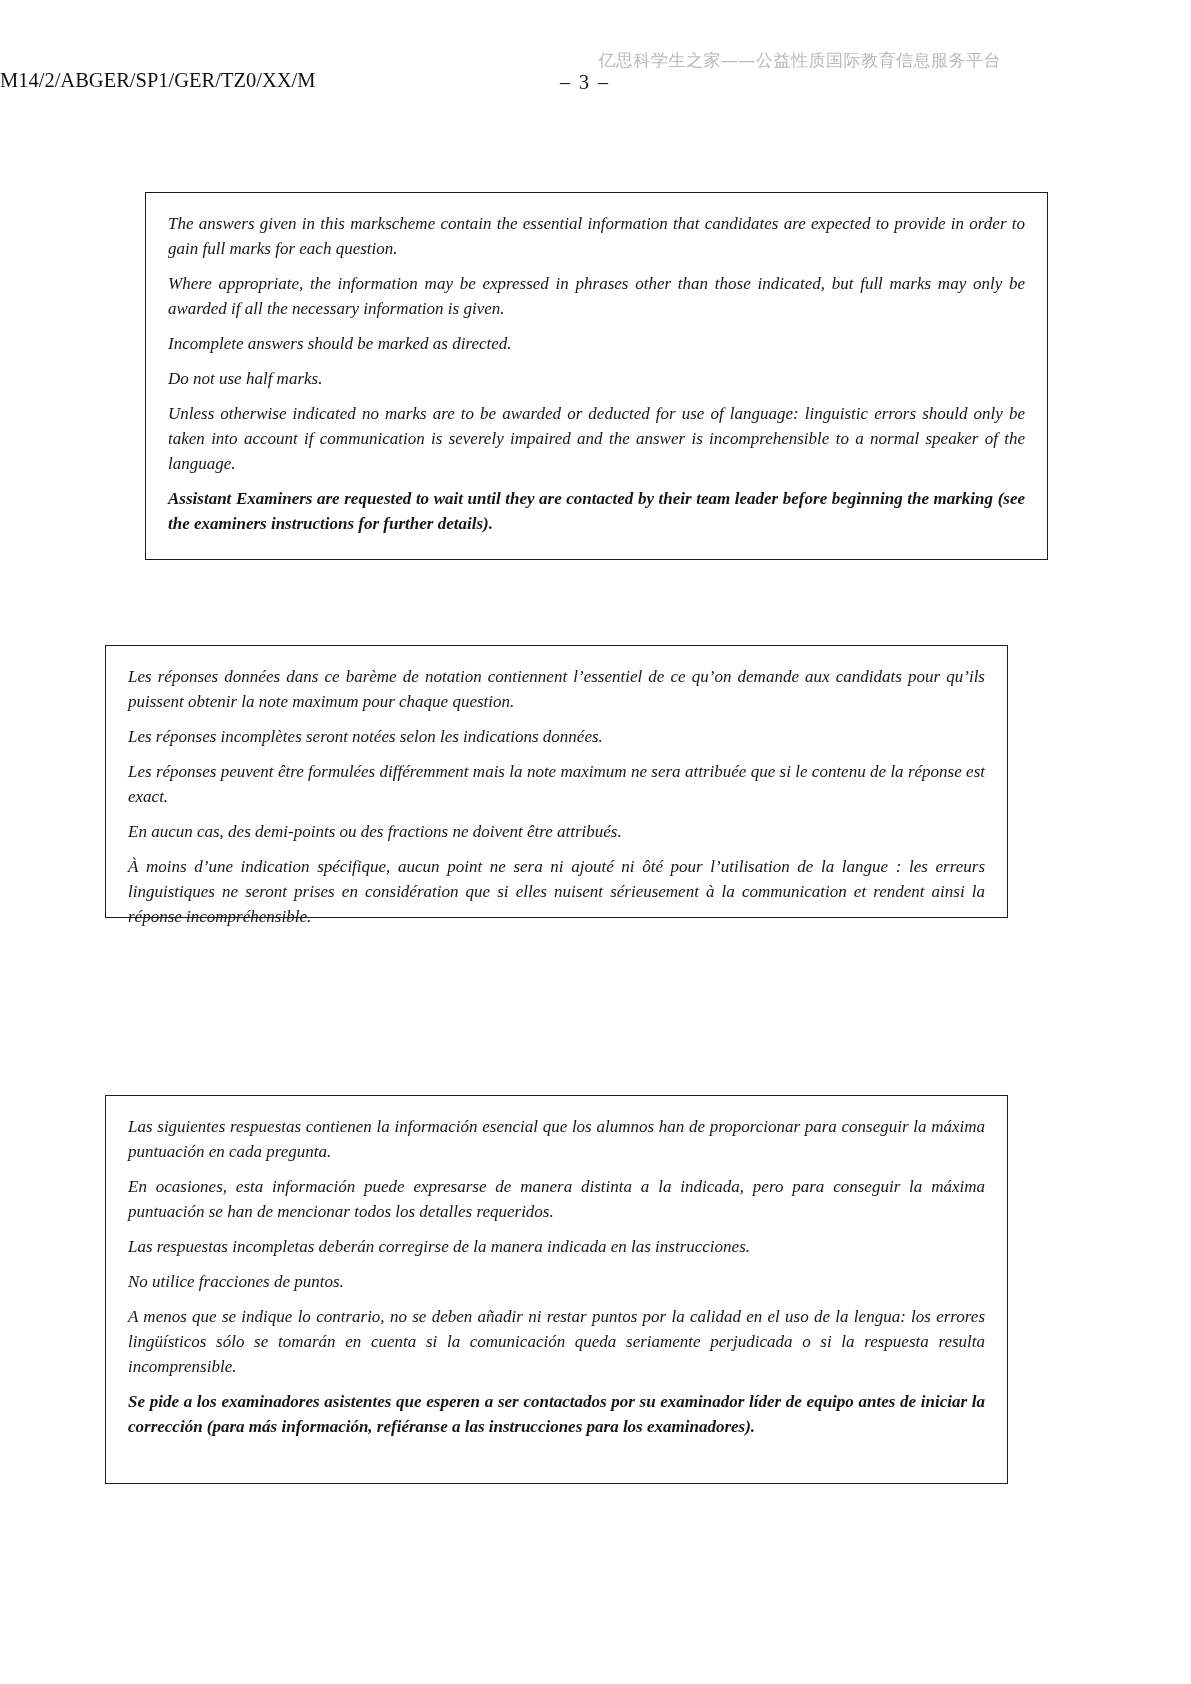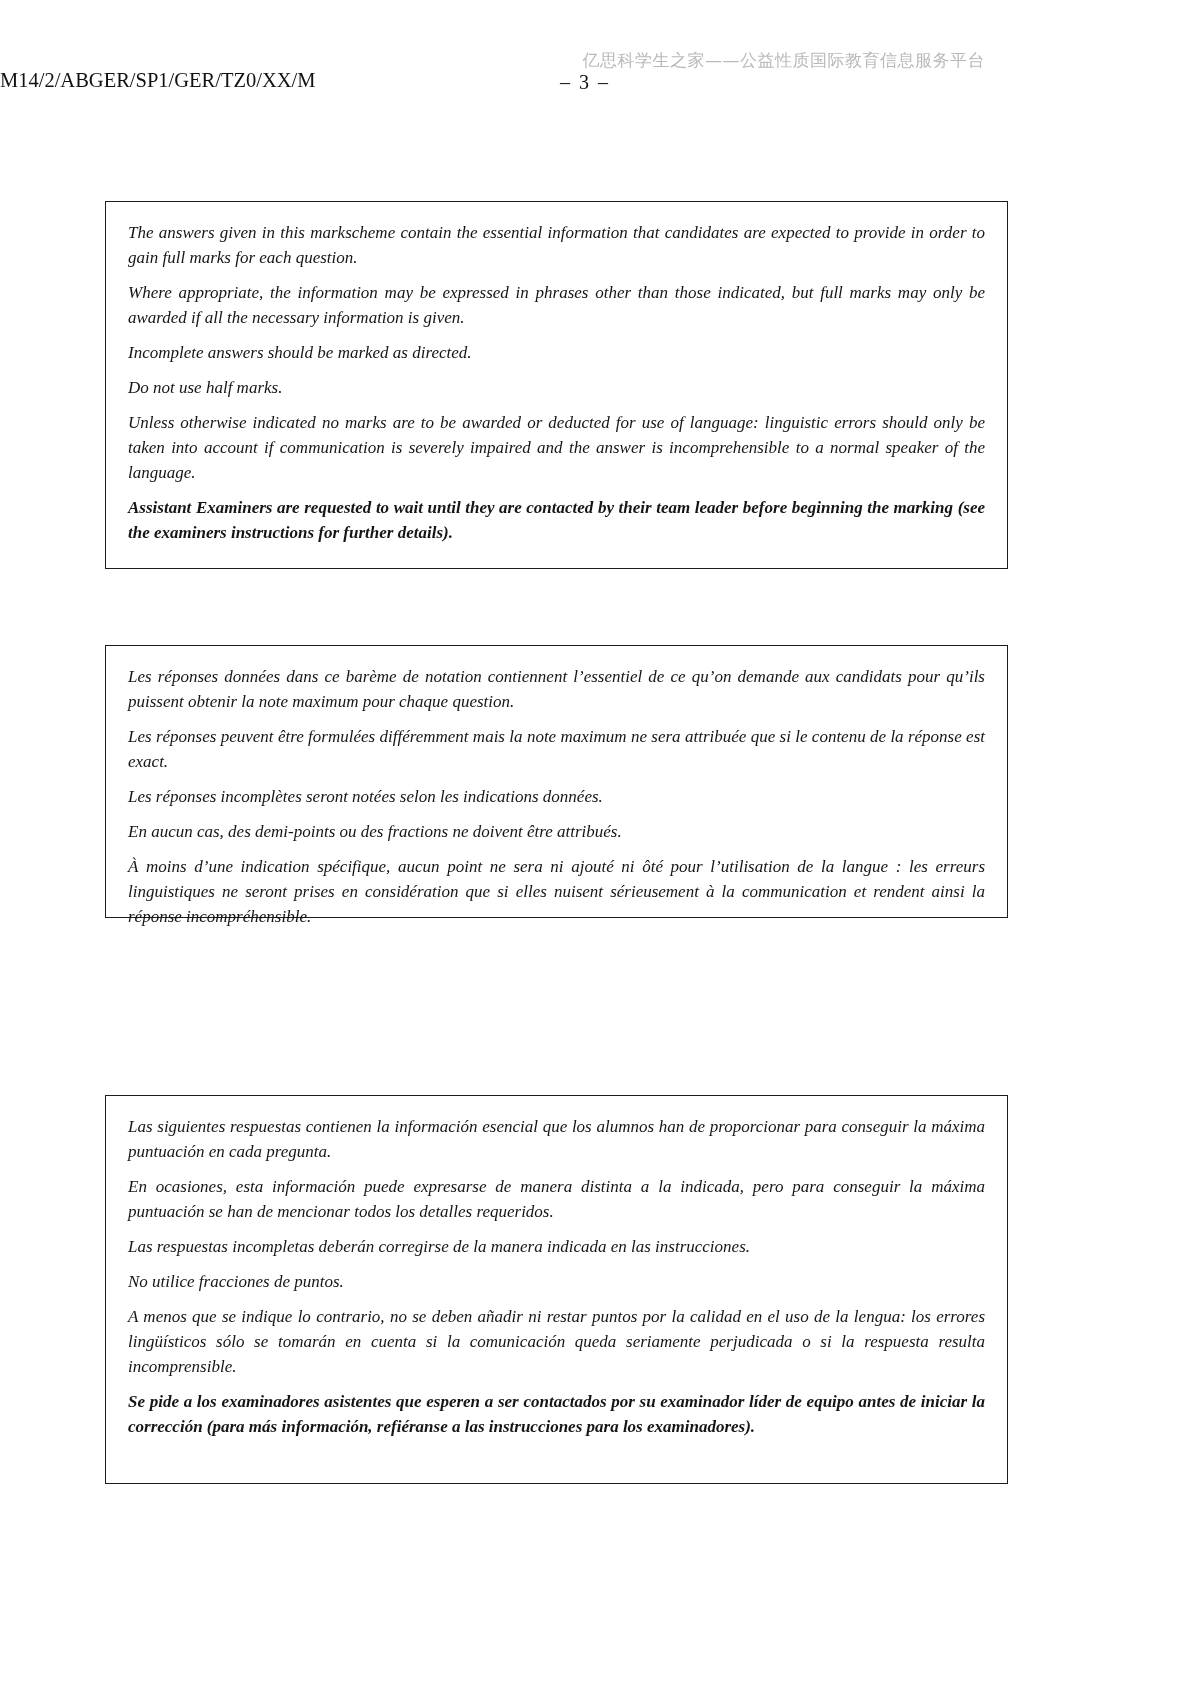--- a/index.html
+++ b/index.html
@@ -15,20 +15,21 @@
   .cn-watermark {
     position: absolute;
     top: 49px;
     left: 0;
     width: 985px;
     text-align: right;
     font-family: "DejaVu Sans", sans-serif;
     font-size: 17px;
     letter-spacing: 0.5px;
     color: #b9b9b9;
+    padding-left: 16px;
   }
   .page-number {
     position: absolute;
     top: 71px;
     left: 560px;
     font-size: 20px;
     letter-spacing: 2px;
     color: #111111;
   }
   .paper-code {
@@ -47,21 +48,21 @@
     border: 1.6px solid #1c1c1c;
     padding: 8px 22px;
     font-style: italic;
     font-size: 17px;
     line-height: 25px;
     text-align: justify;
     color: #151515;
   }
   .notice-box p { margin: 10px 0; }
   .notice-box p.bold { font-weight: bold; }
-  .box-en { top: 201px; height: 368px; }
+  .box-en { top: 192px; height: 368px; margin-left: 40px; }
   .box-fr { top: 645px; height: 273px; }
   .box-es { top: 1095px; height: 389px; }
   .site-watermark {
     position: absolute;
     top: 1569px;
     left: 0;
     width: 1047px;
     text-align: right;
     font-family: "DejaVu Sans Mono", monospace;
     font-size: 14.5px;
@@ -84,22 +85,22 @@
     <p>The answers given in this markscheme contain the essential information that candidates are expected to provide in order to gain full marks for each question.</p>
     <p>Where appropriate, the information may be expressed in phrases other than those indicated, but full marks may only be awarded if all the necessary information is given.</p>
     <p>Incomplete answers should be marked as directed.</p>
     <p>Do not use half marks.</p>
     <p>Unless otherwise indicated no marks are to be awarded or deducted for use of language: linguistic errors should only be taken into account if communication is severely impaired and the answer is incomprehensible to a normal speaker of the language.</p>
     <p class="bold">Assistant Examiners are requested to wait until they are contacted by their team leader before beginning the marking (see the examiners instructions for further details).</p>
   </section>
 
   <section class="notice-box box-fr">
     <p>Les réponses données dans ce barème de notation contiennent l’essentiel de ce qu’on demande aux candidats pour qu’ils puissent obtenir la note maximum pour chaque question.</p>
+    <p>Les réponses incomplètes seront notées selon les indications données.</p>
     <p>Les réponses peuvent être formulées différemment mais la note maximum ne sera attribuée que si le contenu de la réponse est exact.</p>
-    <p>Les réponses incomplètes seront notées selon les indications données.</p>
     <p>En aucun cas, des demi-points ou des fractions ne doivent être attribués.</p>
     <p>À moins d’une indication spécifique, aucun point ne sera ni ajouté ni ôté pour l’utilisation de la langue : les erreurs linguistiques ne seront prises en considération que si elles nuisent sérieusement à la communication et rendent ainsi la réponse incompréhensible.</p>
   </section>
 
   <section class="notice-box box-es">
     <p>Las siguientes respuestas contienen la información esencial que los alumnos han de proporcionar para conseguir la máxima puntuación en cada pregunta.</p>
     <p>En ocasiones, esta información puede expresarse de manera distinta a la indicada, pero para conseguir la máxima puntuación se han de mencionar todos los detalles requeridos.</p>
     <p>Las respuestas incompletas deberán corregirse de la manera indicada en las instrucciones.</p>
     <p>No utilice fracciones de puntos.</p>
     <p>A menos que se indique lo contrario, no se deben añadir ni restar puntos por la calidad en el uso de la lengua: los errores lingüísticos sólo se tomarán en cuenta si la comunicación queda seriamente perjudicada o si la respuesta resulta incomprensible.</p>

